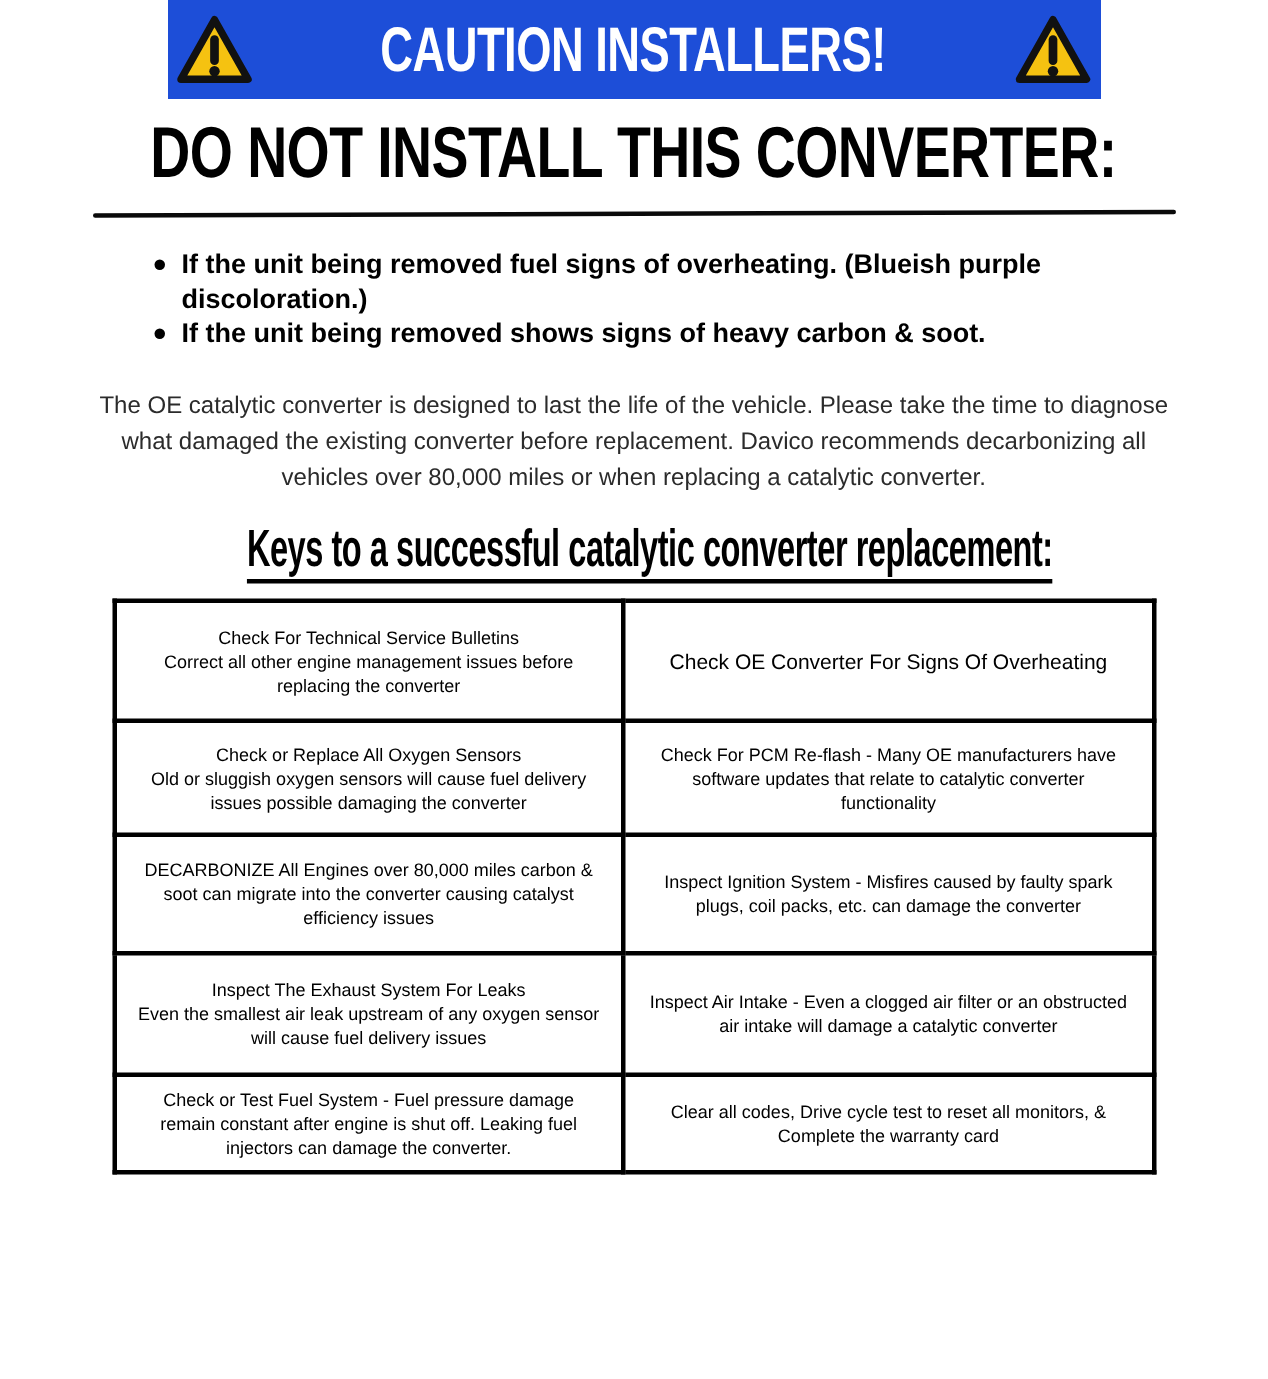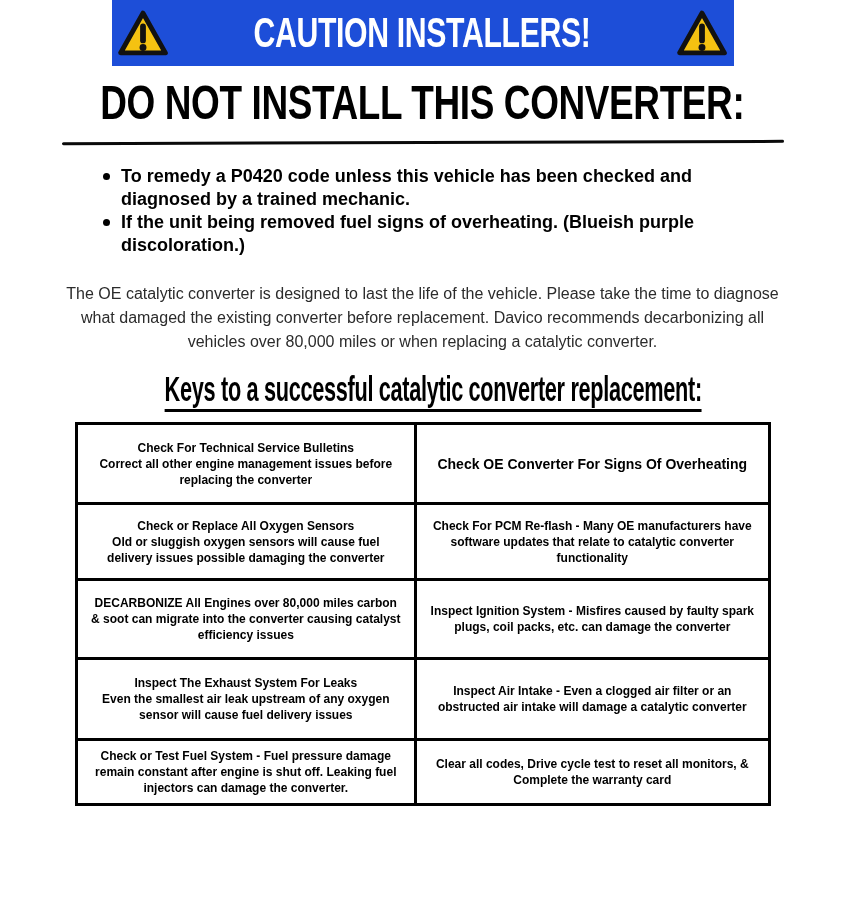--- a/index.html
+++ b/index.html
@@ -66,21 +66,21 @@
   }
   
   table.tips {
     width:696px; margin:15px auto 0;
     border-collapse:collapse; table-layout:fixed;
   }
   table.tips col.c-left  { width:49%; }
   table.tips col.c-right { width:51%; }
   table.tips td {
     border:3px solid #000;
-    font-size:12px; font-weight:bold; line-height:16px;
+    font-size:12px; font-weight:normal; line-height:16px;
     text-align:center; vertical-align:middle;
     padding:4px 12px; white-space:pre-line;
   }
   table.tips tr:nth-child(1) { height:80px; }
   table.tips tr:nth-child(2) { height:76px;padding-left:12px; }
   table.tips tr:nth-child(3) { height:79px; }
   table.tips tr:nth-child(4) { height:81px; }
   table.tips tr:nth-child(5) { height:65px; }
   table.tips tr:nth-child(6) { height:80px; }
   table.tips tr:nth-child(1) td:nth-child(2) { font-size:14px; line-height:18px; }
@@ -102,24 +102,23 @@
   </svg>
 </header>
 
 <h1 class="title">
   <span>DO NOT INSTALL THIS CONVERTER:</span>
 </h1>
 
 <div class="divider"></div>
 
 <ul class="warn-list">
-  <li>To remedy a P0420 code unless this vehicle has been checked and
-diagnosed by a trained mechanic.</li>
   <li>If the unit being removed fuel signs of overheating. (Blueish purple
 discoloration.)</li>
+  <li>If the unit being removed shows signs of heavy carbon &amp; soot.</li>
 </ul>
 
 <p class="oe-paragraph">The OE catalytic converter is designed to last the life of the vehicle. Please take the time to diagnose
 what damaged the existing converter before replacement. Davico recommends decarbonizing all
 vehicles over 80,000 miles or when replacing a catalytic converter.</p>
 
 <h2 class="keys">
   <span>Keys to a successful catalytic converter replacement:</span>
 </h2>
 

